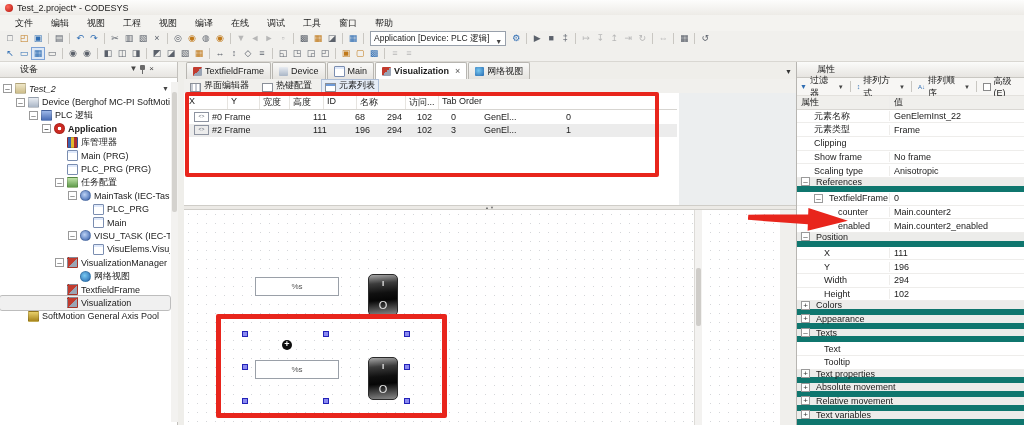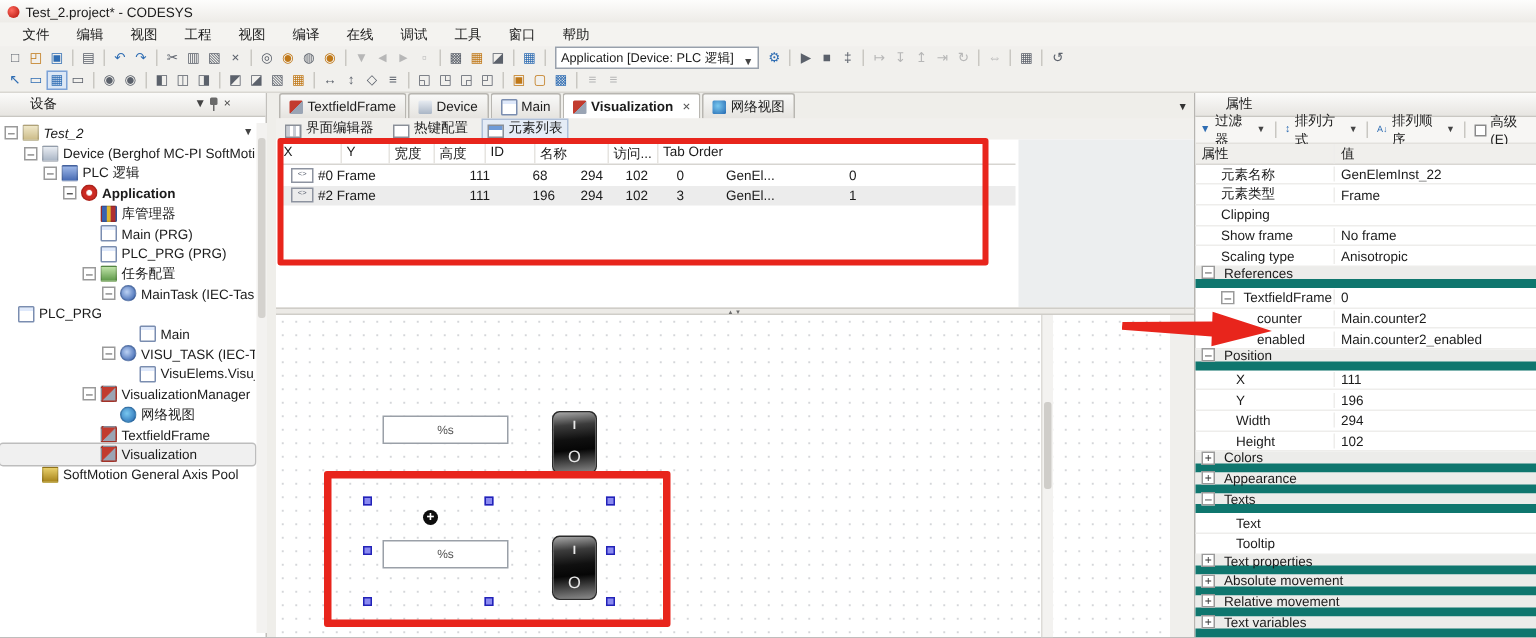--- a/index.html
+++ b/index.html
@@ -281,21 +281,21 @@
       <div class="trow" style="padding-left:55px">
         <span class="exp minus"></span>
         <span class="ticn ic-taskcfg"></span>
         <span>任务配置</span>
       </div>
       <div class="trow" style="padding-left:68px">
         <span class="exp minus"></span>
         <span class="ticn ic-task"></span>
         <span>MainTask (IEC-Tasks)</span>
       </div>
-      <div class="trow" style="">
+      <div class="trow" style="padding-left:81px">
         <span class="noexp"></span>
         <span class="ticn ic-pou"></span>
         <span>PLC_PRG</span>
       </div>
       <div class="trow" style="padding-left:81px">
         <span class="noexp"></span>
         <span class="ticn ic-pou"></span>
         <span>Main</span>
       </div>
       <div class="trow" style="padding-left:68px">

